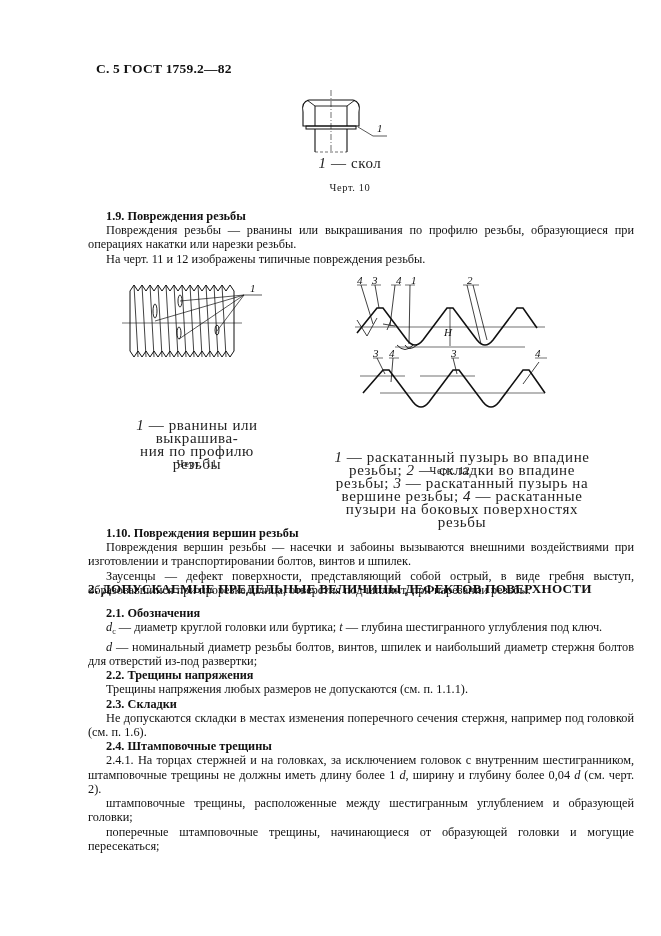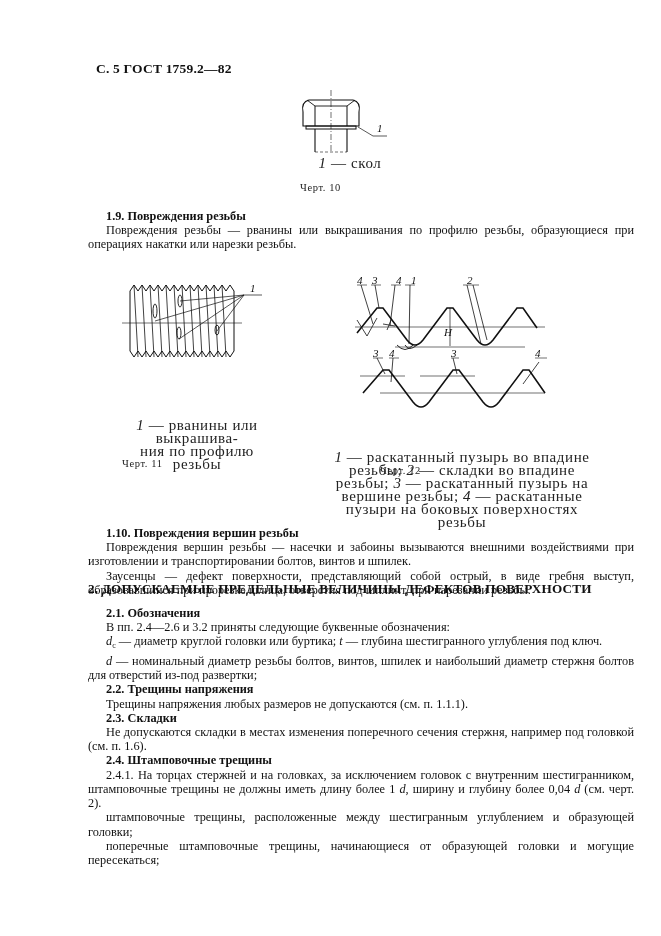--- a/index.html
+++ b/index.html
@@ -2,21 +2,21 @@
 <html><head>
 <meta charset="utf-8">
 <style>
   html, body { margin: 0; padding: 0; background: #ffffff; }
   body { width: 661px; height: 936px; position: relative; overflow: hidden;
          font-family: "Liberation Serif", "DejaVu Serif", serif; color: #111; }
   .abs { position: absolute; }
   .hdr { left: 96px; top: 61px; font-weight: bold; font-size: 13.5px; letter-spacing: 0.2px; }
   .cap { font-size: 15px; text-align: center; letter-spacing: 0.6px; line-height: 13px; color: #222; }
   .cap i { font-style: italic; }
-  .figno { font-size: 10.5px; letter-spacing: 0.6px; color: #222; }
+  .figno { font-size: 10.5px; text-align: center; letter-spacing: 0.6px; color: #222; }
   .txt { left: 88px; width: 546px; font-size: 12.3px; line-height: 14.2px; }
   .txt p { margin: 0; text-align: justify; text-align-last: left; }
   .txt p.ind { text-indent: 18px; }
   .txt p.head { font-weight: bold; text-indent: 18px; }
   .h2 { left: 88px; width: 546px; text-align: left; font-weight: bold; font-size: 13.2px; letter-spacing: 0.2px; }
   svg { position: absolute; overflow: visible; }
   svg .ln { stroke: #111; fill: none; }
   svg text { font-family: "Liberation Serif", serif; font-style: italic; font-size: 11px; fill: #111; }
 </style>
 </head>
@@ -37,20 +37,21 @@
   <text x="92" y="42">1</text>
 </svg>
 <div class="abs cap" style="left:300px; top:157px; width:100px;">
   <i>1</i><span> — скол</span>
 </div>
 <div class="abs figno" style="left:300px; top:182px; width:100px;">Черт. 10</div>
 
 <div class="abs txt" style="top:209px;">
   <p class="head">1.9.  Повреждения резьбы</p>
   <p class="ind">Повреждения резьбы — рванины или выкрашивания по профилю резьбы, образующиеся при операциях накатки или нарезки резьбы.</p>
+  <p class="ind">На черт. 11 и 12 изображены типичные повреждения резьбы.</p>
 </div>
 
 <svg style="left:122px; top:285px;" width="150" height="110">
   <path class="ln" stroke-width="1" d="M8,6 L12,0 L16,6 L20,0 L24,6 L28,0 L32,6 L36,0 L40,6 L44,0 L48,6 L52,0 L56,6 L60,0 L64,6 L68,0 L72,6 L76,0 L80,6 L84,0 L88,6 L92,0 L96,6 L100,0 L104,6 L108,0 L112,6"></path>
   <path class="ln" stroke-width="1" d="M8,6 L8,66 M112,6 L112,66"></path>
   <path class="ln" stroke-width="1" d="M8,66 L12,72 L16,66 L20,72 L24,66 L28,72 L32,66 L36,72 L40,66 L44,72 L48,66 L52,72 L56,66 L60,72 L64,66 L68,72 L72,66 L76,72 L80,66 L84,72 L88,66 L92,72 L96,66 L100,72 L104,66 L108,72 L112,66"></path>
   <g class="ln" stroke-width="0.8">
     <line x1="12" y1="0" x2="16" y2="72"></line>
       <line x1="20" y1="0" x2="24" y2="72"></line>
     <line x1="28" y1="0" x2="32" y2="72"></line>
@@ -123,21 +124,20 @@
 <div class="abs txt" style="top:494px;margin-top:32px;">
   <p class="head">1.10.  Повреждения вершин резьбы</p>
   <p class="ind">Повреждения вершин резьбы — насечки и забоины вызываются внешними воздействиями при изготовлении и транспортировании болтов, винтов и шпилек.</p>
   <p class="ind">Заусенцы — дефект поверхности, представляющий собой острый, в виде гребня выступ, образовавшийся при прорезке шлица, отверстия под шплинт, при нарезании резьбы.</p>
 </div>
 
 <div class="abs h2" style="top:581px;">2.  ДОПУСКАЕМЫЕ ПРЕДЕЛЬНЫЕ ВЕЛИЧИНЫ ДЕФЕКТОВ ПОВЕРХНОСТИ</div>
 
 <div class="abs txt" style="top:606px;">
   <p class="head">2.1.  Обозначения</p>
-  <p class="ind">В пп. 2.4—2.6 и 3.2 приняты следующие буквенные обозначения:</p>
   <p class="ind"><i>d</i><sub style="font-size:8px;">c</sub><span> — диаметр круглой головки или буртика; </span><i>t</i><span> — глубина шестигранного углубления под ключ.</span></p>
   <p class="ind"><i>d</i><span> — номинальный диаметр резьбы болтов, винтов, шпилек и наибольший диаметр стержня болтов для отверстий из-под развертки;</span></p>
   <p class="head">2.2.  Трещины напряжения</p>
   <p class="ind">Трещины напряжения любых размеров не допускаются (см. п. 1.1.1).</p>
   <p class="head">2.3.  Складки</p>
   <p class="ind">Не допускаются складки в местах изменения поперечного сечения стержня, например под головкой (см. п. 1.6).</p>
   <p class="head">2.4.  Штамповочные трещины</p>
   <p class="ind"><span>2.4.1.  На торцах стержней и на головках, за исключением головок с внутренним шестигранником, штамповочные трещины не должны иметь длину более 1 </span><i>d</i><span>, ширину и глубину более 0,04 </span><i>d</i><span> (см. черт. 2).</span></p>
   <p class="ind">штамповочные трещины, расположенные между шестигранным углублением и образующей головки;</p>
   <p class="ind">поперечные штамповочные трещины, начинающиеся от образующей головки и могущие пересекаться;</p>

